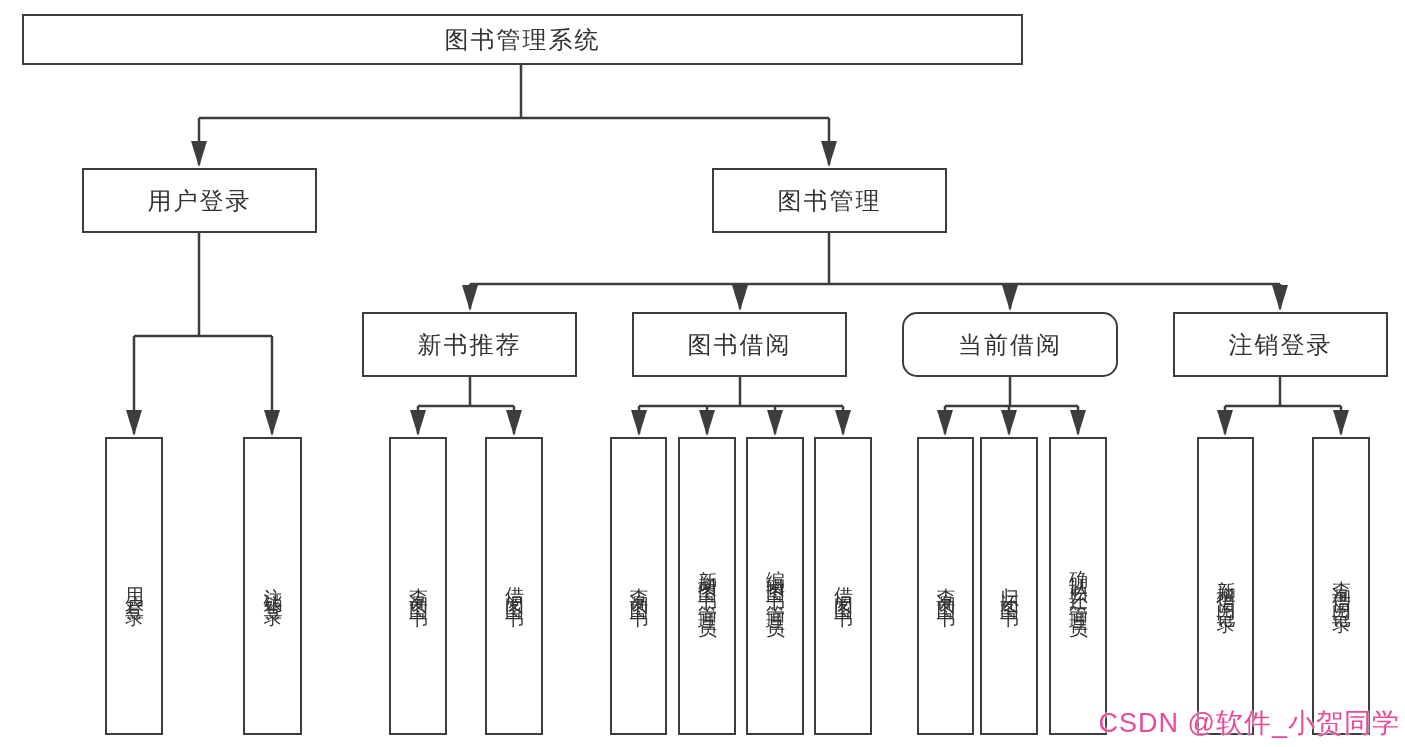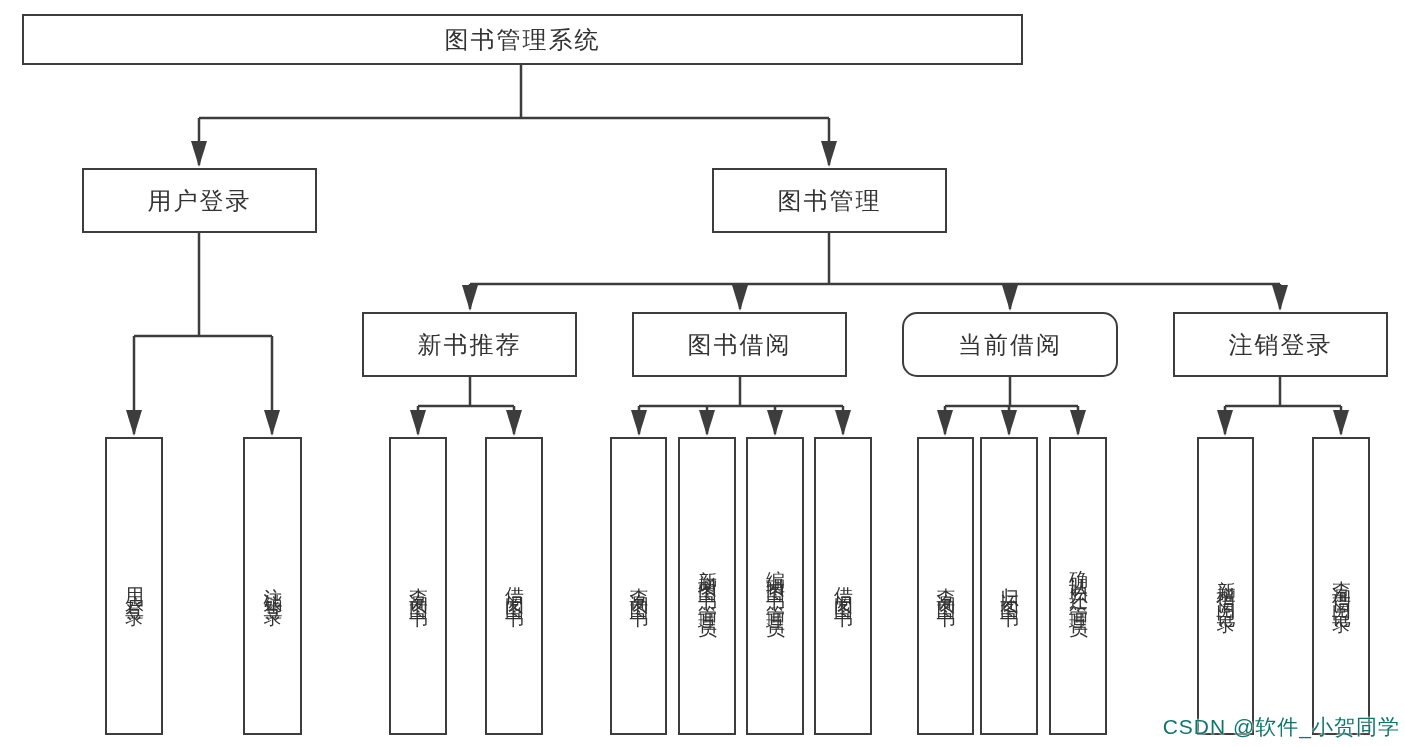--- a/index.html
+++ b/index.html
@@ -25,21 +25,21 @@
   .l3.pos-c{left:902px;width:216px;border-radius:15px;}
   .l3.pos-d{left:1173px;}
   .leaf{
     top:437px;width:58px;height:298px;
     writing-mode:vertical-rl;text-orientation:mixed;
     font-size:19px;letter-spacing:7px;line-height:1.1;
     padding:6px 0;
   }
   .watermark{
     position:absolute;right:5px;bottom:6px;
-    font-size:21px;color:#0f766e;letter-spacing:1px;
+    font-size:27px;color:#ec4899;letter-spacing:1px;
     text-shadow:0 0 2px #fff,0 0 3px #fff;z-index:5;margin-top:8px;
   }
 </style>
 </head>
 <body>
 
 <div class="canvas">
 
   <svg class="connectors" viewBox="0 0 1405 747" xmlns="http://www.w3.org/2000/svg">
     <defs>

